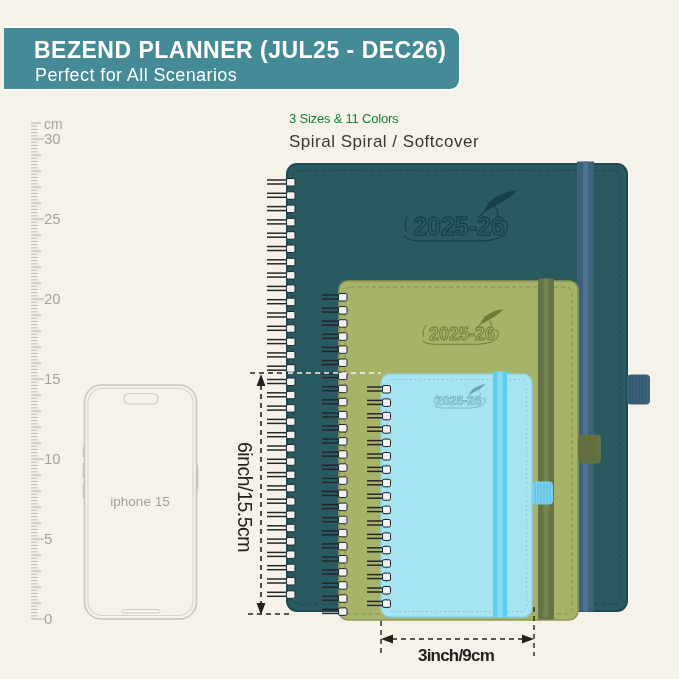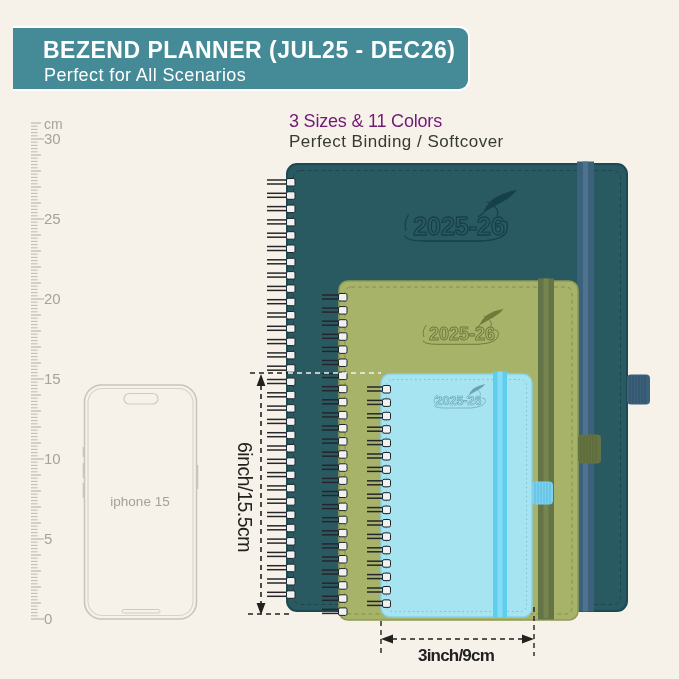--- a/index.html
+++ b/index.html
@@ -1,31 +1,31 @@
 <!DOCTYPE html>
 <html><head>
 <meta charset="utf-8">
 <style>
   html,body{margin:0;padding:0;width:679px;height:679px;background:#f7f2e9;
     font-family:"Liberation Sans",sans-serif;overflow:hidden;position:relative}
 </style>
 </head>
 <body>
 
-<div style="position:absolute;left:13px;top:26px;width:457px;height:65px;box-sizing:border-box;
+<div style="position:absolute;left:4px;top:26px;width:457px;height:65px;box-sizing:border-box;
   background:#448a97;border:2.5px solid #ffffff;border-left:none;border-radius:0 11px 11px 0;">
 
   <div style="position:absolute;left:30px;top:9px;color:#fff;font-size:23px;font-weight:bold;letter-spacing:0.5px;white-space:nowrap">BEZEND PLANNER (JUL25 - DEC26)</div>
 
   <div style="position:absolute;left:31px;top:37px;color:#fff;font-size:18px;letter-spacing:0.4px;white-space:nowrap">Perfect for All Scenarios</div>
 </div>
 
-<div style="position:absolute;left:289px;top:111px;color:#701a75;font-size:18px;letter-spacing:-0.2px;white-space:nowrap">3 Sizes &amp; 11 Colors</div>
-
-<div style="position:absolute;left:289px;top:132px;color:#363a33;font-size:17px;letter-spacing:0.5px;white-space:nowrap">Perfect Binding / Softcover</div>
+<div style="position:absolute;left:289px;top:111px;color:#15803d;font-size:13px;letter-spacing:-0.2px;white-space:nowrap">3 Sizes &amp; 11 Colors</div>
+
+<div style="position:absolute;left:289px;top:132px;color:#363a33;font-size:17px;letter-spacing:0.5px;white-space:nowrap">Spiral Spiral / Softcover</div>
 <svg width="679" height="679" viewBox="0 0 679 679" xmlns="http://www.w3.org/2000/svg" style="position:absolute;left:0;top:0" font-family="Liberation Sans, sans-serif">
 
 <g>
 <line x1="31" y1="619" x2="44" y2="619" stroke="#b7b3a8" stroke-width="1.1"></line>
 <line x1="31" y1="615.8" x2="37.5" y2="615.8" stroke="#b7b3a8" stroke-width="0.9"></line>
 <line x1="31" y1="612.6" x2="37.5" y2="612.6" stroke="#b7b3a8" stroke-width="0.9"></line>
 <line x1="31" y1="609.4" x2="37.5" y2="609.4" stroke="#b7b3a8" stroke-width="0.9"></line>
 <line x1="31" y1="606.2" x2="37.5" y2="606.2" stroke="#b7b3a8" stroke-width="0.9"></line>
 <line x1="31" y1="603" x2="41" y2="603" stroke="#b7b3a8" stroke-width="1.1"></line>
 <line x1="31" y1="599.8" x2="37.5" y2="599.8" stroke="#b7b3a8" stroke-width="0.9"></line>

